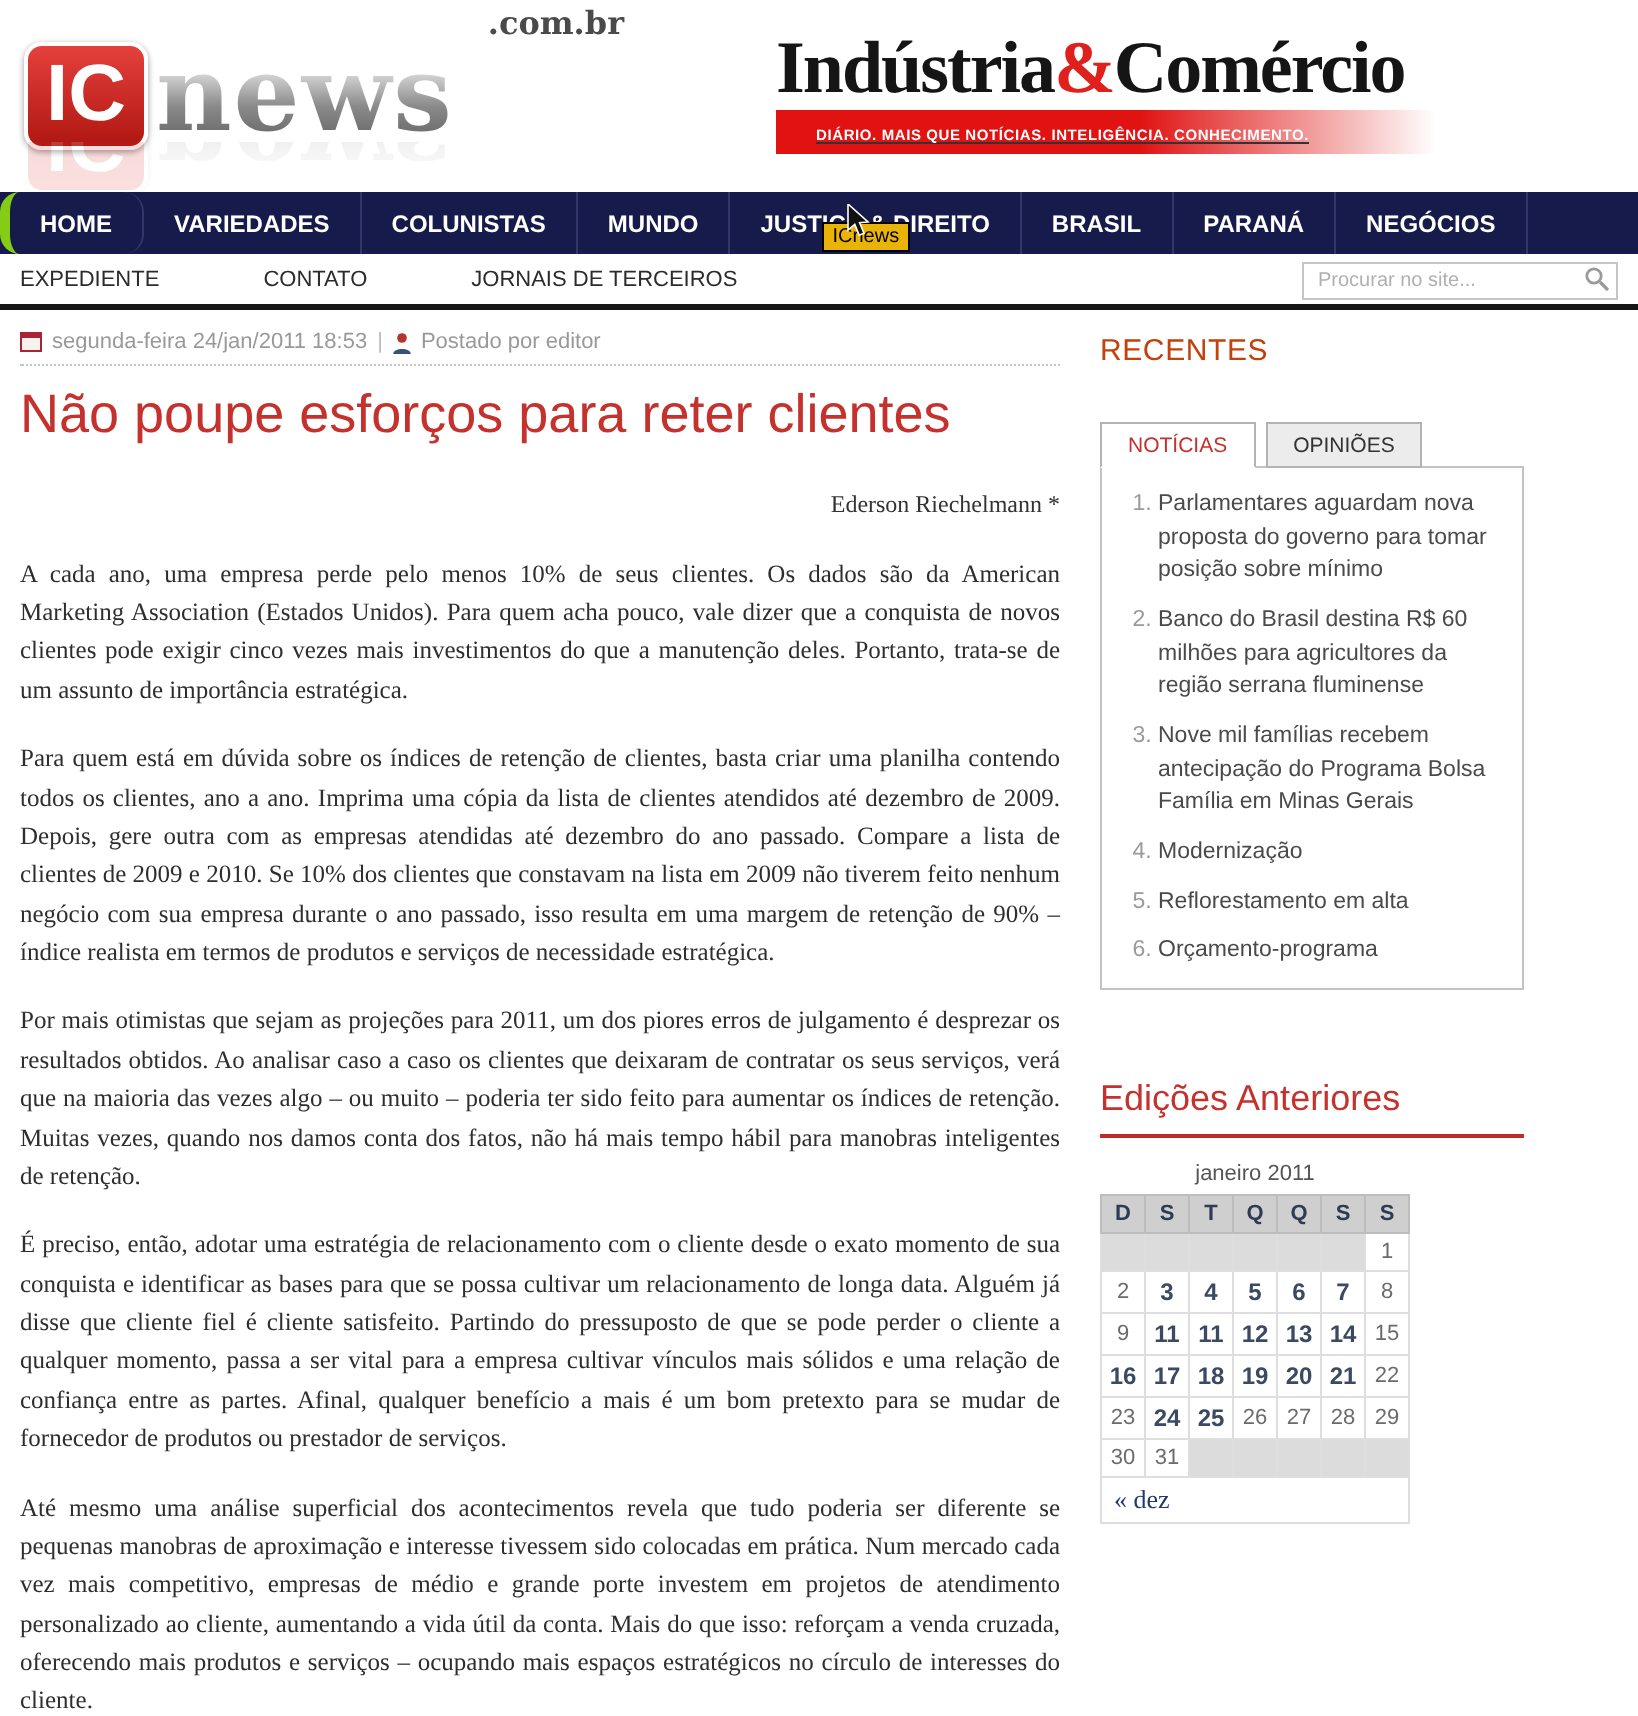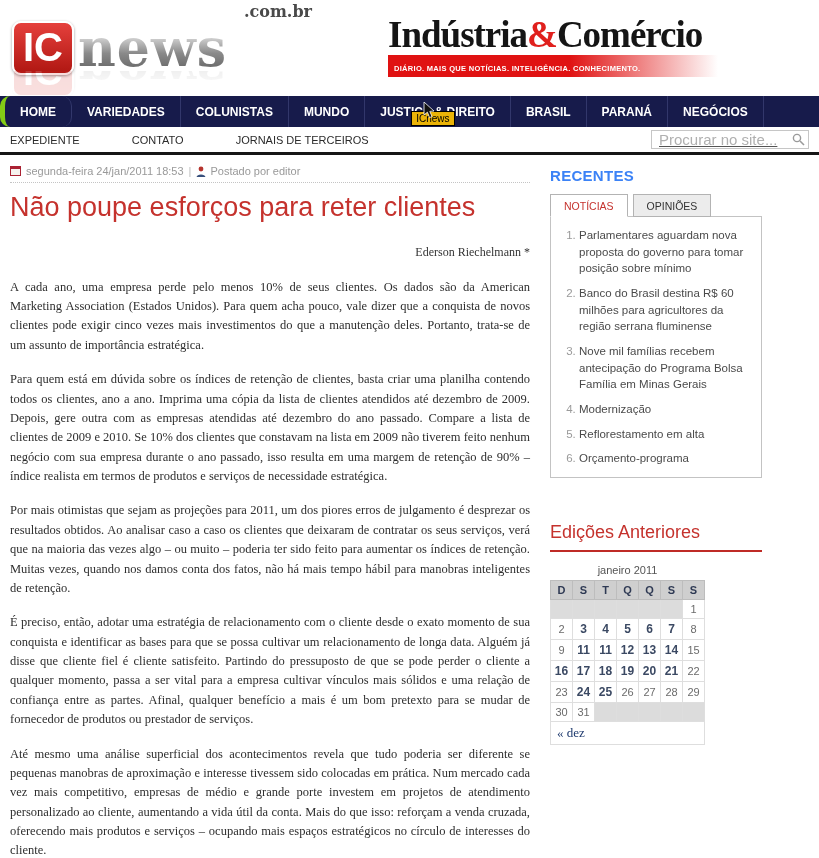--- a/index.html
+++ b/index.html
@@ -25,39 +25,39 @@
     font-family:"DejaVu Serif", serif; font-weight:bold; font-size:52px; letter-spacing:1px;
     background:linear-gradient(#e9e9e9 20%, #8a8a8a 60%, #5f5f5f);
     -webkit-background-clip:text; background-clip:text; color:#8f8f8f;
     -webkit-text-fill-color:transparent; text-shadow:none;
   }
   .logo-reflection { transform:scaleY(-1); opacity:.16; height:26px; overflow:hidden; margin-top:-4px; }
   .brand { position:absolute; left:388px; top:16px; width:408px; }
   .brand-title { font-family:"Liberation Serif", serif; font-weight:bold; font-size:37px;
                  color:#151515; letter-spacing:-1px; line-height:1; white-space:nowrap; }
   .brand-amp { color:#e0201d; }
-  .brand-bar { margin-top:2px; width:330px; padding:2px 4px 2px 6px;
-               background:linear-gradient(90deg,#e01212 55%, rgba(224,18,18,0)); }
+  .brand-bar { margin-top:2px; width:330px; padding:2px 4px 2px 20px;
+               background:linear-gradient(90deg,#e01212 55%, rgba(224,18,18,0));text-decoration:underline; }
   .brand-tagline { color:#fff; font-size:7.5px; font-weight:bold; letter-spacing:.3px; white-space:nowrap; }
 
   
   .nav { background:#171b4b; display:flex; height:31px; position:relative; }
   .nav-item { color:#fff; font-size:12px; font-weight:bold; padding:0 15px;
               display:flex; align-items:center; border-right:1px solid #32376b; cursor:pointer;
               position:relative; white-space:nowrap; }
   .nav-item:first-child { border-left:5px solid #84cc16;border-radius:10px; }
   .tooltip { position:absolute; left:46px; top:15px; background:#eab308; border:1px solid #000;
              color:#000; font-weight:normal; font-size:10px; padding:1px 4px; z-index:5; }
   .cursor-svg { position:absolute; left:58px; top:6px; z-index:6; }
 
   .subnav { display:flex; align-items:center; height:28px; border-bottom:3px solid #161616; padding:0 10px; }
   .subnav-item { font-size:11px; color:#2b2b2b; margin-right:52px; cursor:pointer; }
   .search-wrap { margin-left:auto; position:relative; }
-  .search-input { width:158px; height:19px; border:1px solid #c6c6c6; font-size:15px;
-                  color:#555; padding:2px 22px 2px 7px; font-family:"Liberation Sans",sans-serif;text-decoration:underline; }
+  .search-input { width:158px; height:19px; border:1px solid #c6c6c6; font-size:10px;
+                  color:#555; padding:2px 22px 2px 7px; font-family:"Liberation Sans",sans-serif; }
   .search-input::placeholder { color:#b0b0b0; }
   .search-icon { position:absolute; right:4px; top:3px; }
 
   
   .content { display:flex; padding:10px 10px 0 10px; }
   .article-col { width:520px; margin-right:20px; }
   .sidebar-col { width:212px; }
 
   
   .meta { font-size:11px; color:#999; display:flex; align-items:center;
@@ -66,21 +66,21 @@
               border-top:3px solid #a23; background:#f6f2ee; margin-right:5px; }
   .meta-sep { margin:0 5px; color:#bbb; }
   .person-icon { margin-right:4px; display:inline-block; }
   .article-title { font-size:27px; font-weight:normal; color:#c5322d; margin:10px 0 22px; line-height:1.1; }
   .author { text-align:right; font-family:"Liberation Serif",serif; font-size:12px;
             color:#333; margin-bottom:18px; }
   .article-body p { font-family:"Liberation Serif",serif; font-size:12.5px; color:#2e2e2e;
                     line-height:1.55; text-align:justify; margin:0 0 15px; }
 
   
-  .recentes-title { color:#3b82f6; font-size:15px; font-weight:bold; margin:2px 0 10px; letter-spacing:.3px; }
+  .recentes-title { color:#c2410c; font-size:15px; font-weight:normal; margin:2px 0 27px; letter-spacing:.3px; }
   .tabs { display:flex; position:relative; z-index:2; }
   .tab { font-size:10.5px; padding:5px 13px 4px; border:1px solid #b3b3b3; cursor:pointer; }
   .tab.active { background:#fff; color:#c5322d; border-bottom:1px solid #fff; }
   .tab.inactive { background:#ececec; color:#333; margin-left:5px; }
   .recent-box { border:1px solid #c3c3c3; margin-top:-1px; padding:10px 6px 10px 2px; background:#fff; }
   .recent-box ol { margin:0; padding-left:26px; }
   .recent-box li { font-size:11.5px; color:#4a4a4a; line-height:1.45; margin-bottom:8px; cursor:pointer; }
   .recent-box li::marker { color:#9a9a9a; }
   .recent-box li:last-child { margin-bottom:0; }
 

